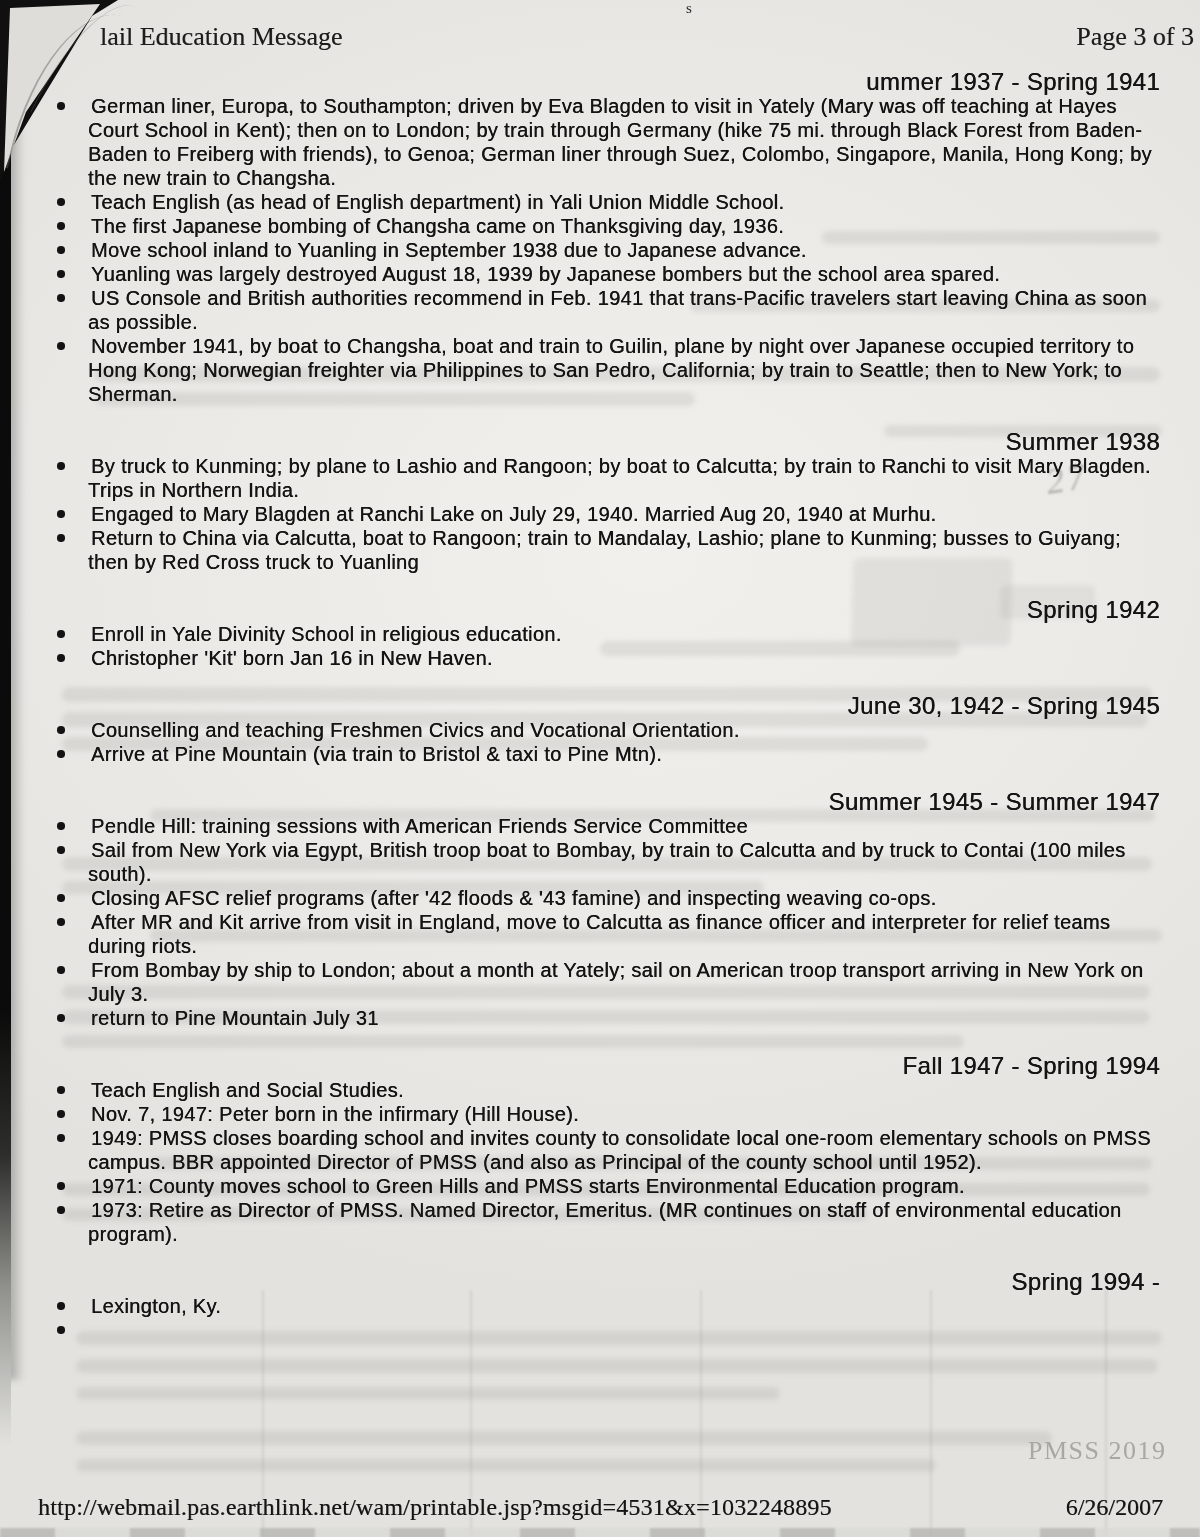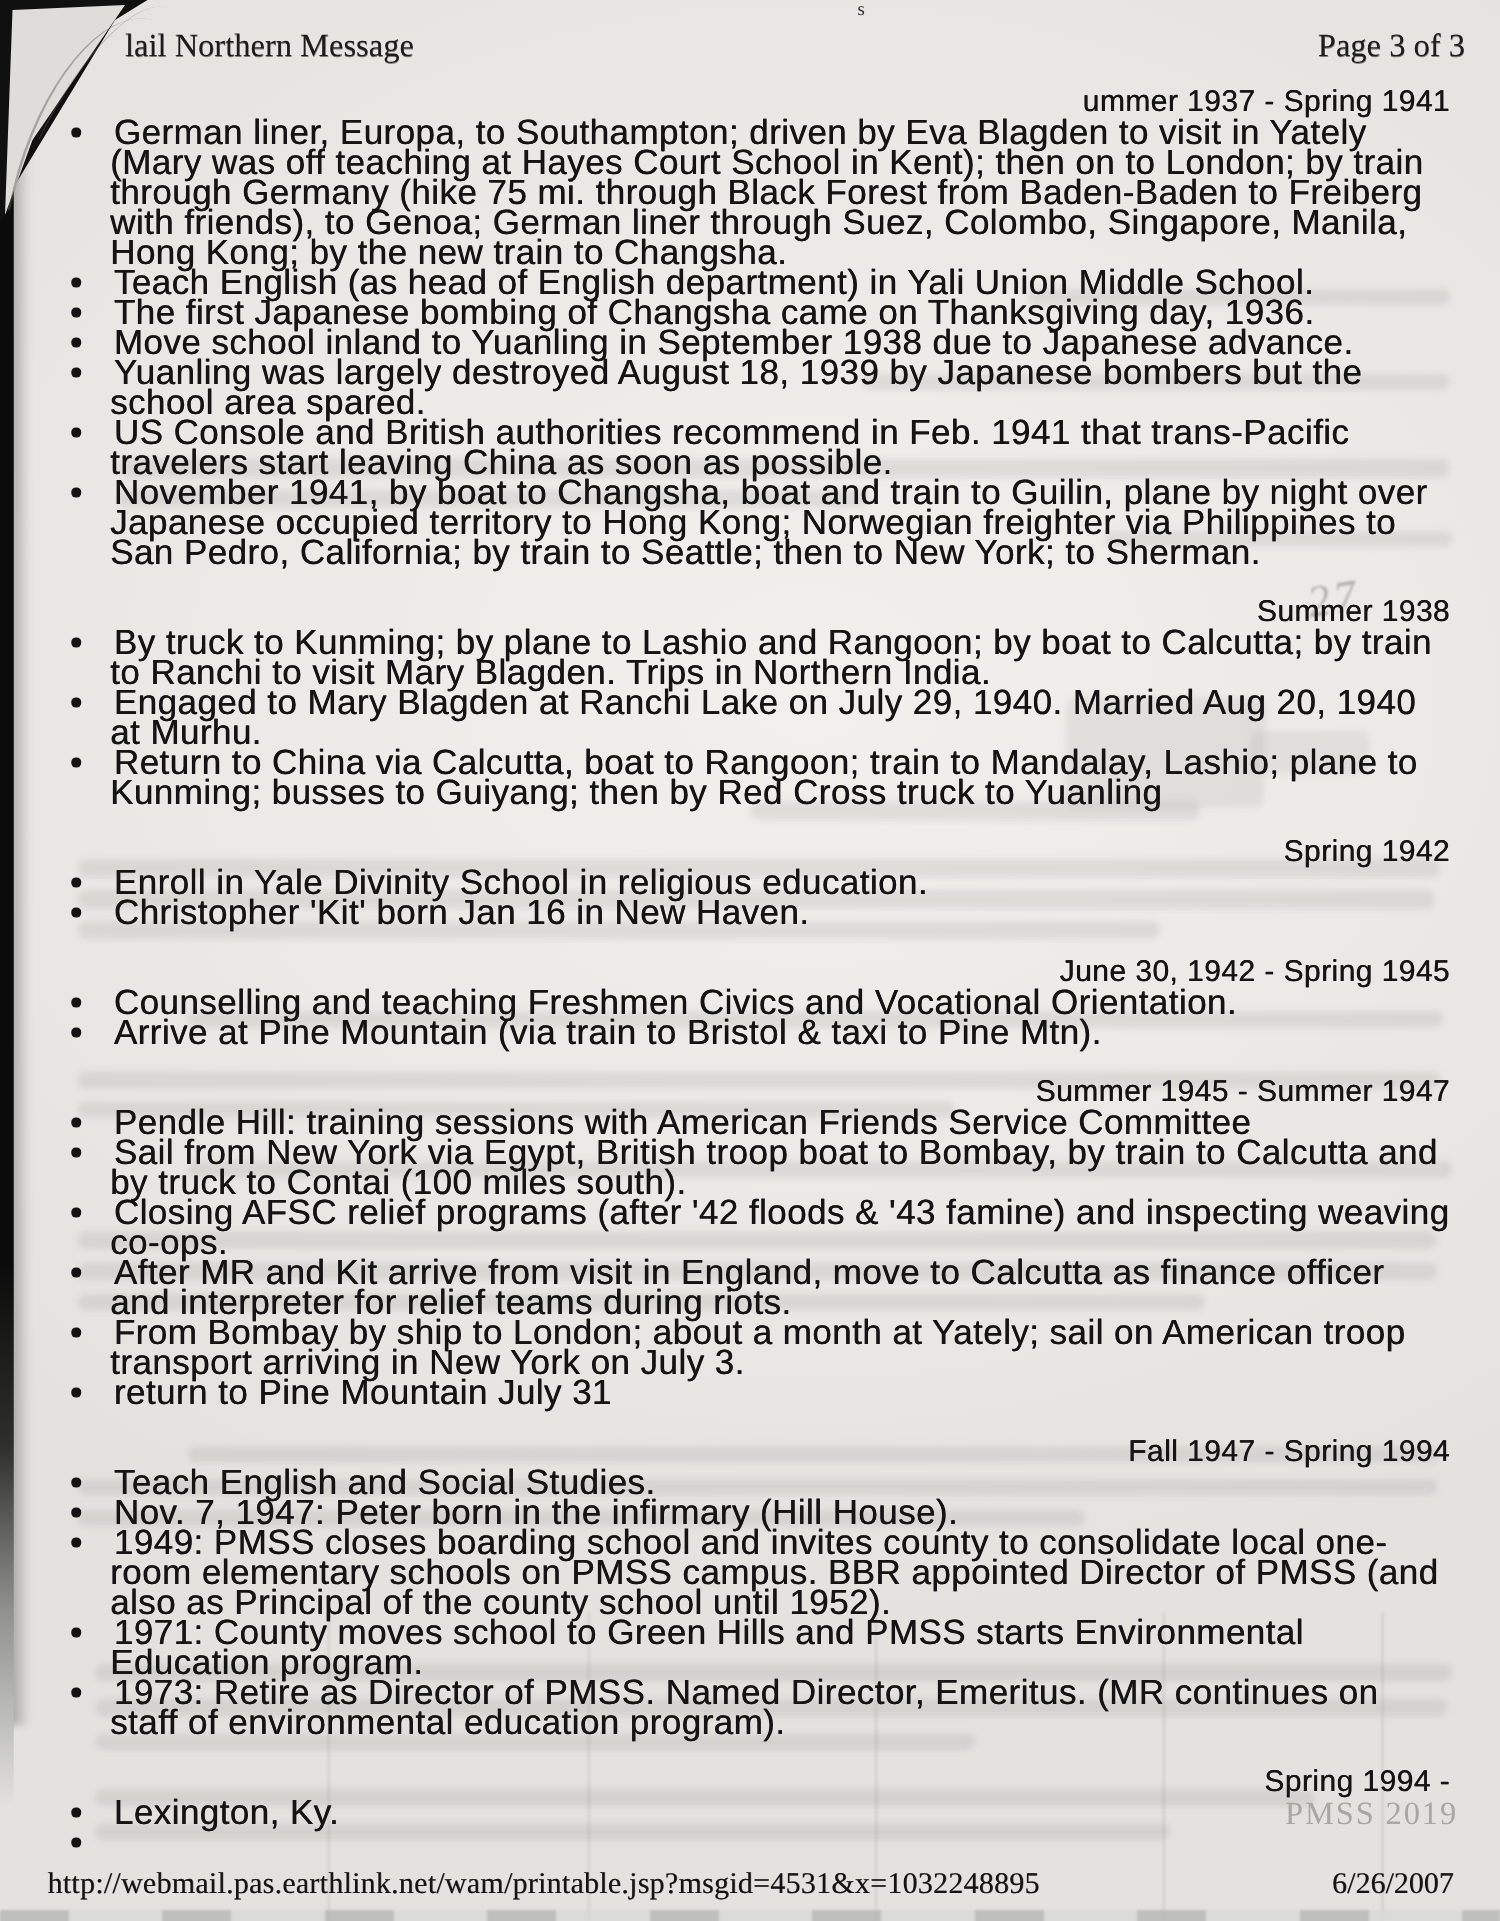--- a/index.html
+++ b/index.html
@@ -58,21 +58,21 @@
     font:italic 36px "Liberation Serif", serif;color:rgba(102,102,96,.42);
     transform:rotate(-9deg);filter:blur(1px);letter-spacing:3px;
   }
   
   .doc-title{
     position:absolute;left:100px;top:22px;z-index:10;
     font:26px "Liberation Serif", serif;color:#1c1c1c;
     text-shadow:.3px .3px 0 rgba(20,20,20,.5);
   }
   .page-label{
-    position:absolute;right:28px;top:22px;z-index:10;
+    position:absolute;right:6px;top:22px;z-index:10;
     font:26px "Liberation Serif", serif;color:#1c1c1c;
     text-shadow:.3px .3px 0 rgba(20,20,20,.5);
   }
   .footer-url{
     position:absolute;left:38px;top:1494px;z-index:10;
     font:24px "Liberation Serif", serif;color:#141414;
     text-shadow:.4px .3px 0 rgba(20,20,20,.55);letter-spacing:.2px;
   }
   .footer-date{
     position:absolute;right:37px;top:1494px;z-index:10;
@@ -91,21 +91,21 @@
   }
   .content, .content *{font-family:"Liberation Sans", sans-serif;}
   h2{
     font-size:24px;line-height:24px;font-weight:400;margin:24px 0 0 0;
     letter-spacing:.35px;text-shadow:.35px 0 0 currentColor;color:#141414;text-align:right;
   }
   h2.first{margin-left:17px;}
   ul{margin:0;padding:0;list-style:none;}
   li{
     position:relative;padding-left:43px;min-height:24px;
-    font-size:28px;line-height:24px;letter-spacing:.35px;text-indent:3px;
+    font-size:20px;line-height:24px;letter-spacing:.35px;text-indent:3px;
     text-shadow:.35px 0 0 currentColor;color:#141414;
   }
   li::before{
     content:"";position:absolute;left:12px;top:8px;width:7.5px;height:7.5px;
     border-radius:50%;background:#131313;
   }
 </style>
 </head>
 <body>
 
@@ -137,21 +137,21 @@
   <div class="ghost" style="left:76px;top:1387px;width:704px;height:13px;"></div>
   <div class="ghost" style="left:76px;top:1431px;width:976px;height:14px;"></div>
   <div class="ghost" style="left:76px;top:1459px;width:860px;height:13px;"></div>
   <div class="vline" style="left:262px;top:1290px;height:247px;"></div>
   <div class="vline" style="left:470px;top:1290px;height:247px;"></div>
   <div class="vline" style="left:700px;top:1290px;height:247px;"></div>
   <div class="vline" style="left:930px;top:1290px;height:247px;"></div>
   <div class="vline" style="left:1105px;top:1290px;height:247px;"></div>
   <div class="margin-mark">27</div>
 
-  <div class="doc-title"><span>l</span><span>ail Northern Message</span></div>
+  <div class="doc-title"><span>l</span><span>ail Education Message</span></div>
   <div class="page-label">Page 3 of 3</div>
 
   <div class="content">
 
     <h2 class="first">ummer 1937 - Spring 1941</h2>
     <ul>
       <li>German liner, Europa, to Southampton; driven by Eva Blagden to visit in Yately (Mary was off teaching at Hayes Court School in Kent); then on to London; by train through Germany (hike 75 mi. through Black Forest from Baden-Baden to Freiberg with friends), to Genoa; German liner through Suez, Colombo, Singapore, Manila, Hong Kong; by the new train to Changsha.</li>
       <li>Teach English (as head of English department) in Yali Union Middle School.</li>
       <li>The first Japanese bombing of Changsha came on Thanksgiving day, 1936.</li>
       <li>Move school inland to Yuanling in September 1938 due to Japanese advance.</li>

